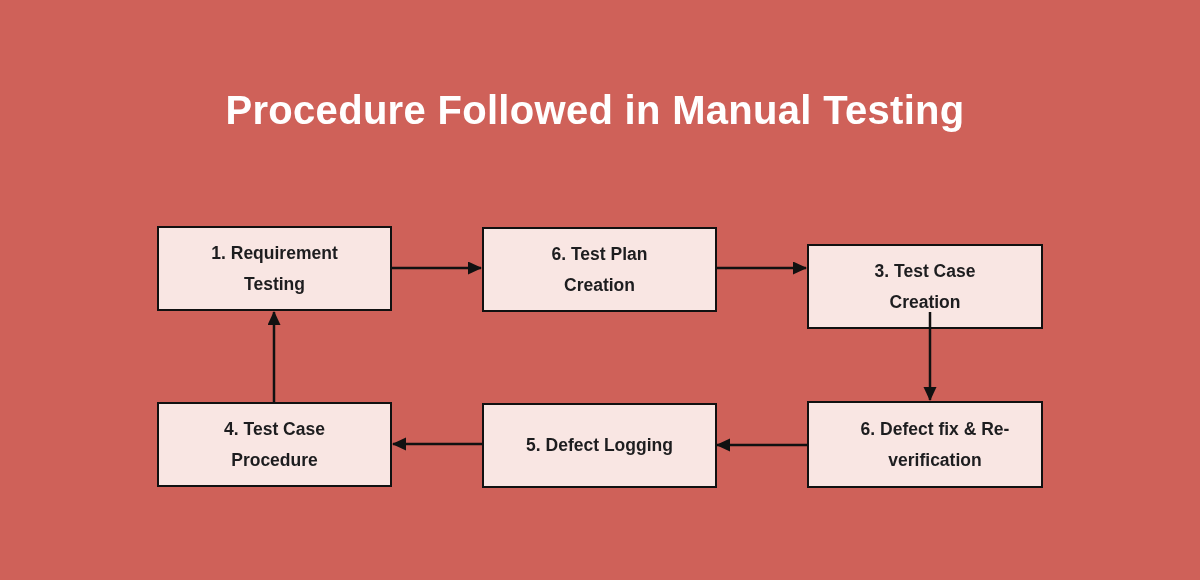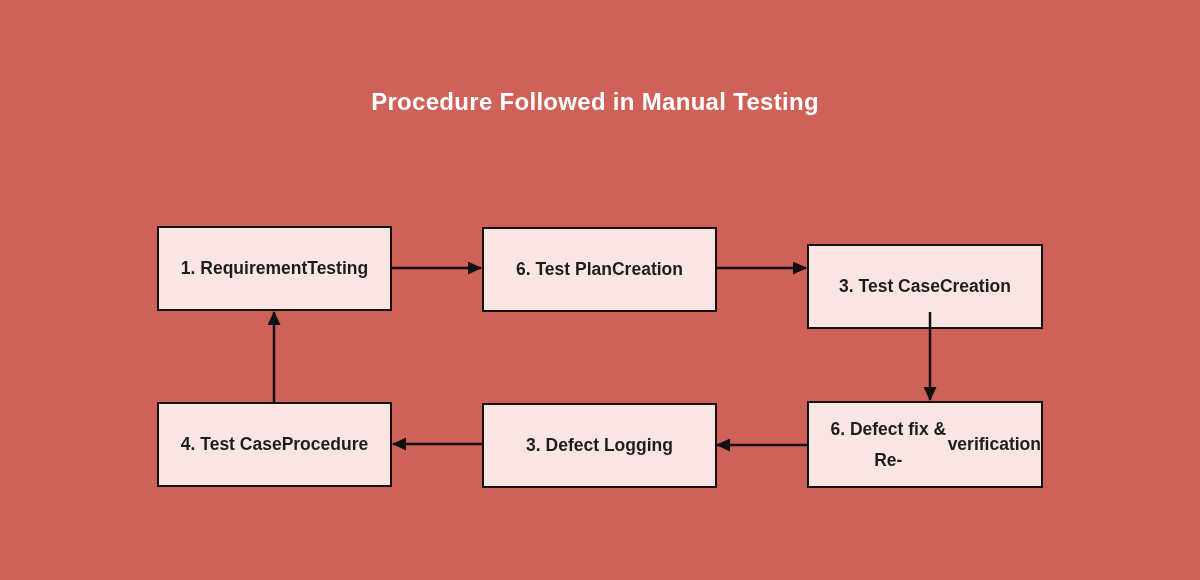--- a/index.html
+++ b/index.html
@@ -22,32 +22,32 @@
     background: var(--background);
     overflow: hidden;
   }
   .diagram-title {
     position: absolute;
     top: 88px;
     left: 0;
     width: 1190px;
     text-align: center;
     color: var(--title-text);
-    font-size: 24px;
+    font-size: 40px;
     font-weight: 700;
     letter-spacing: 0.3px;
   }
   .node {
     position: absolute;
     width: 235px;
     height: 85px;
     background: var(--node-fill);
     border: 2px solid var(--node-border);
     display: flex;
-    flex-direction: row;
+    flex-direction: column;
     align-items: center;
     justify-content: center;
     color: var(--node-text);
     font-size: 17.5px;
     font-weight: 600;
     line-height: 31px;
     text-align: center;
   }
   #node-1 { left: 157px; top: 226px; }
   #node-2 { left: 482px; top: 227px; }
@@ -85,21 +85,21 @@
     <span>3. Test Case</span>
     <span>Creation</span>
   </div>
 
   <div class="node" id="node-4">
     <span>4. Test Case</span>
     <span>Procedure</span>
   </div>
 
   <div class="node" id="node-5">
-    <span>3. Defect Logging</span>
+    <span>5. Defect Logging</span>
   </div>
 
   <div class="node" id="node-6">
     <span>6. Defect fix &amp; Re-</span>
     <span>verification</span>
   </div>
 
   <svg class="arrows" viewBox="0 0 1200 580" aria-hidden="true">
     <defs>
       <marker id="ah" markerUnits="userSpaceOnUse" markerWidth="16" markerHeight="16" refX="13" refY="6.5" orient="auto">

